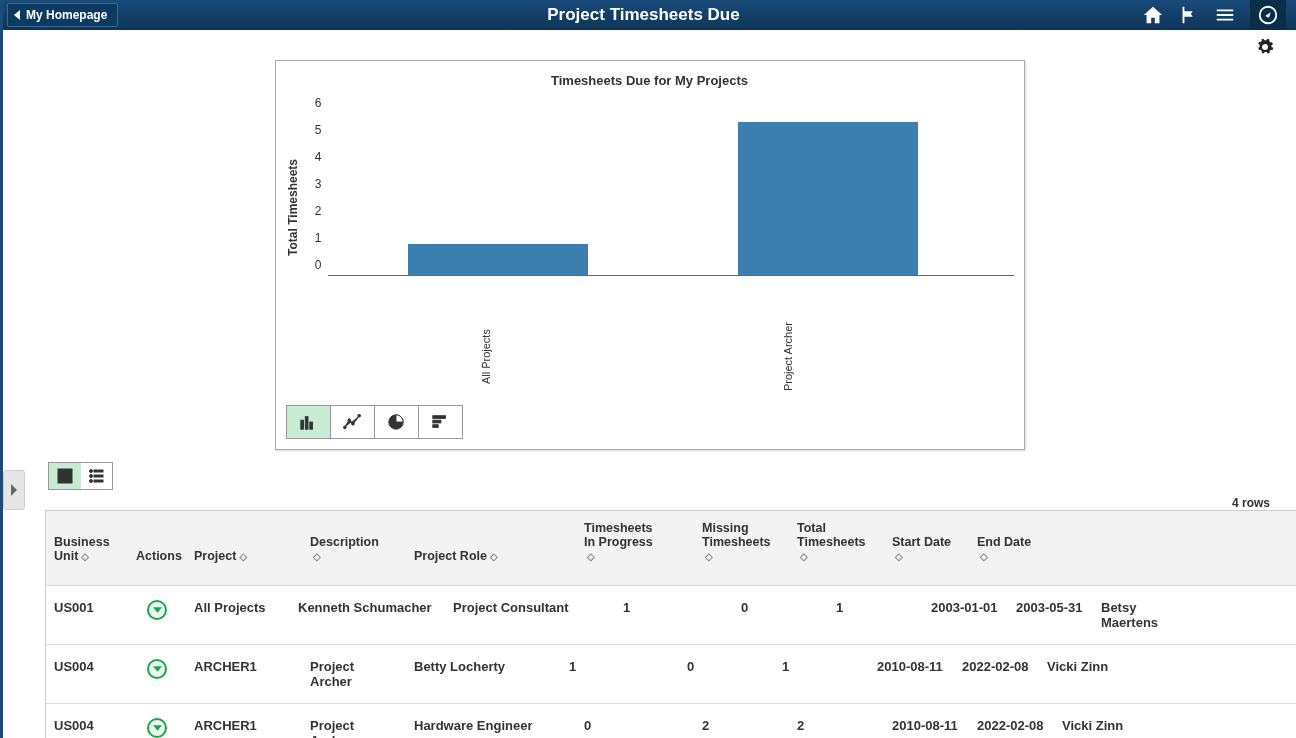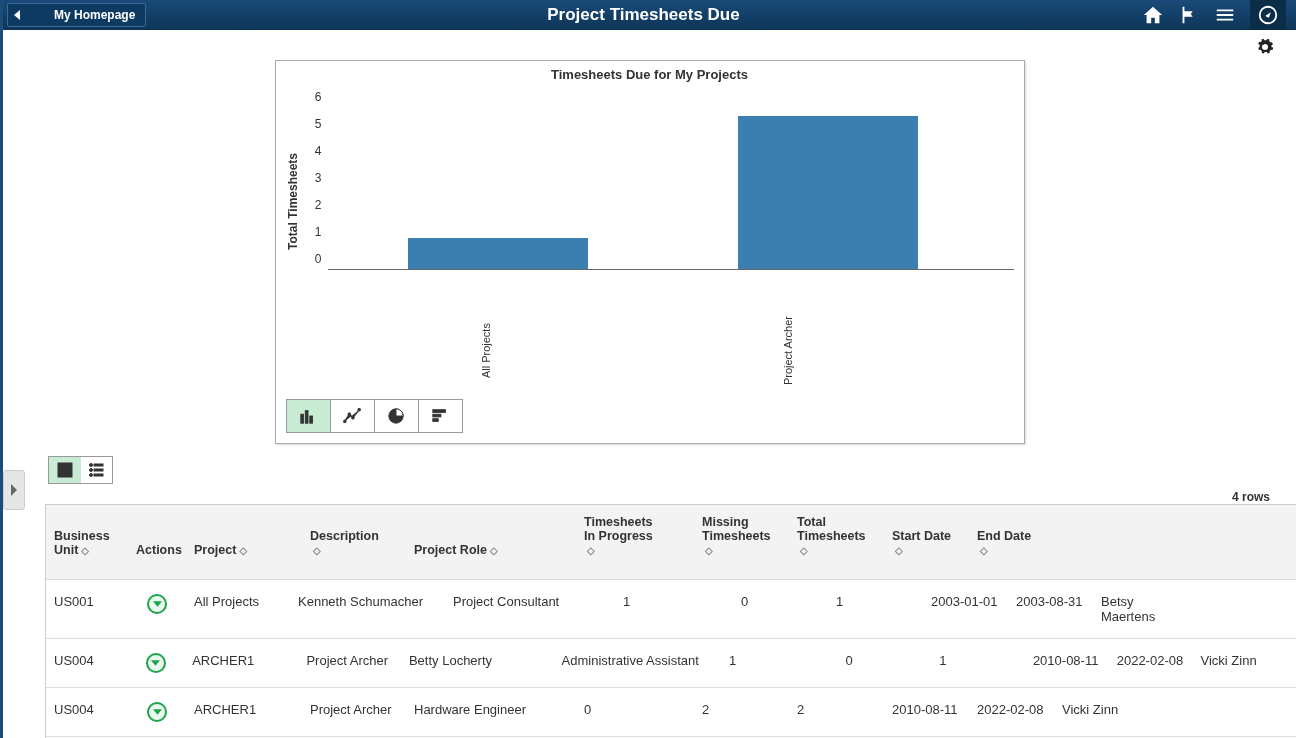--- a/index.html
+++ b/index.html
@@ -26,21 +26,20 @@
     background: #0d3a60;
     border: 1px solid #3a6a96;
     height: 24px;
     margin-left: 4px;
     padding: 0 10px 0 6px;
     color: #fff;
     font-weight: bold;
     font-size: 12px;
     border-radius: 2px;
     cursor: pointer;
-    gap: 28px;
   }
   .back-chevron {
     width: 0; height: 0;
     border-top: 5px solid transparent;
     border-bottom: 5px solid transparent;
     border-right: 6px solid #fff;
     margin-right: 6px;
   }
   .page-title {
     position: absolute; left: 0; right: 12px;
@@ -80,21 +79,21 @@
     cursor: pointer;
   }
   .collapse-handle svg { width: 10px; height: 14px; fill: #666; }
 
   
   .chart-card {
     width: 750px;
     margin: 0 auto 12px auto;
     border: 1px solid #aaa;
     box-shadow: 1px 1px 2px rgba(0,0,0,0.15);
-    padding: 6px 10px 10px 10px;
+    padding: 12px 10px 10px 10px;
   }
   .chart-title { text-align: center; font-weight: bold; font-size: 13px; margin-bottom: 4px; }
   .chart-body { display: flex; height: 230px; }
   .ylabel {
     writing-mode: vertical-rl; transform: rotate(180deg);
     font-weight: bold; font-size: 12px;
     align-self: center; margin-right: 4px;
   }
   .axis-col { display: flex; flex-direction: column; justify-content: space-between;
     height: 180px; padding-top: 4px; font-size: 12px; text-align: right; width: 18px; }
@@ -147,21 +146,21 @@
   .c-proj { width: 116px; }
   .c-desc { width: 104px; }
   .c-name { width: 155px; }
   .c-role { width: 170px; }
   .c-tip { width: 93px; }
   .c-miss { width: 95px; margin-left: 25px; }
   .c-tot { width: 95px; }
   .c-sd { width: 85px; }
   .c-ed { width: 85px; }
   .c-mgr { width: 105px; }
-  .tbody-row .cell { padding: 14px 8px; font-size: 13px; }
+  .tbody-row .cell { padding: 14px 8px; font-size: 13px; font-weight: bold; }
   .action-btn {
     width: 20px; height: 20px; border-radius: 50%;
     border: 2px solid #1fa34a; background: #e9f9ef;
     display: flex; align-items: center; justify-content: center;
     cursor: pointer; margin: 0 auto;
   }
   .action-btn svg { width: 9px; height: 6px; fill: #1fa34a; }
 </style>
 </head>
 <body>
@@ -308,36 +307,35 @@
               </svg>
             </div>
           </div>
           <div class="cell c-desc">All Projects</div>
           <div class="cell c-name">Kenneth Schumacher</div>
           <div class="cell c-role">Project Consultant</div>
           <div class="cell c-tip">1</div>
           <div class="cell c-miss">0</div>
           <div class="cell c-tot">1</div>
           <div class="cell c-sd">2003-01-01</div>
-          <div class="cell c-ed">2003-08-31</div>
+          <div class="cell c-ed">2003-05-31</div>
           <div class="cell c-mgr">Betsy Maertens</div>
         </div>
         <div class="tbody-row">
           <div class="cell c-bu">US004</div>
           <div class="cell c-act">
             <div class="action-btn">
               <svg viewBox="0 0 10 6">
                 <path d="M0 0l5 6 5-6z"></path>
               </svg>
             </div>
           </div>
           <div class="cell c-proj">ARCHER1</div>
           <div class="cell c-desc">Project Archer</div>
           <div class="cell c-name">Betty Locherty</div>
-          <div class="cell c-role">Administrative Assistant</div>
           <div class="cell c-tip">1</div>
           <div class="cell c-miss">0</div>
           <div class="cell c-tot">1</div>
           <div class="cell c-sd">2010-08-11</div>
           <div class="cell c-ed">2022-02-08</div>
           <div class="cell c-mgr">Vicki Zinn</div>
         </div>
         <div class="tbody-row">
           <div class="cell c-bu">US004</div>
           <div class="cell c-act">

